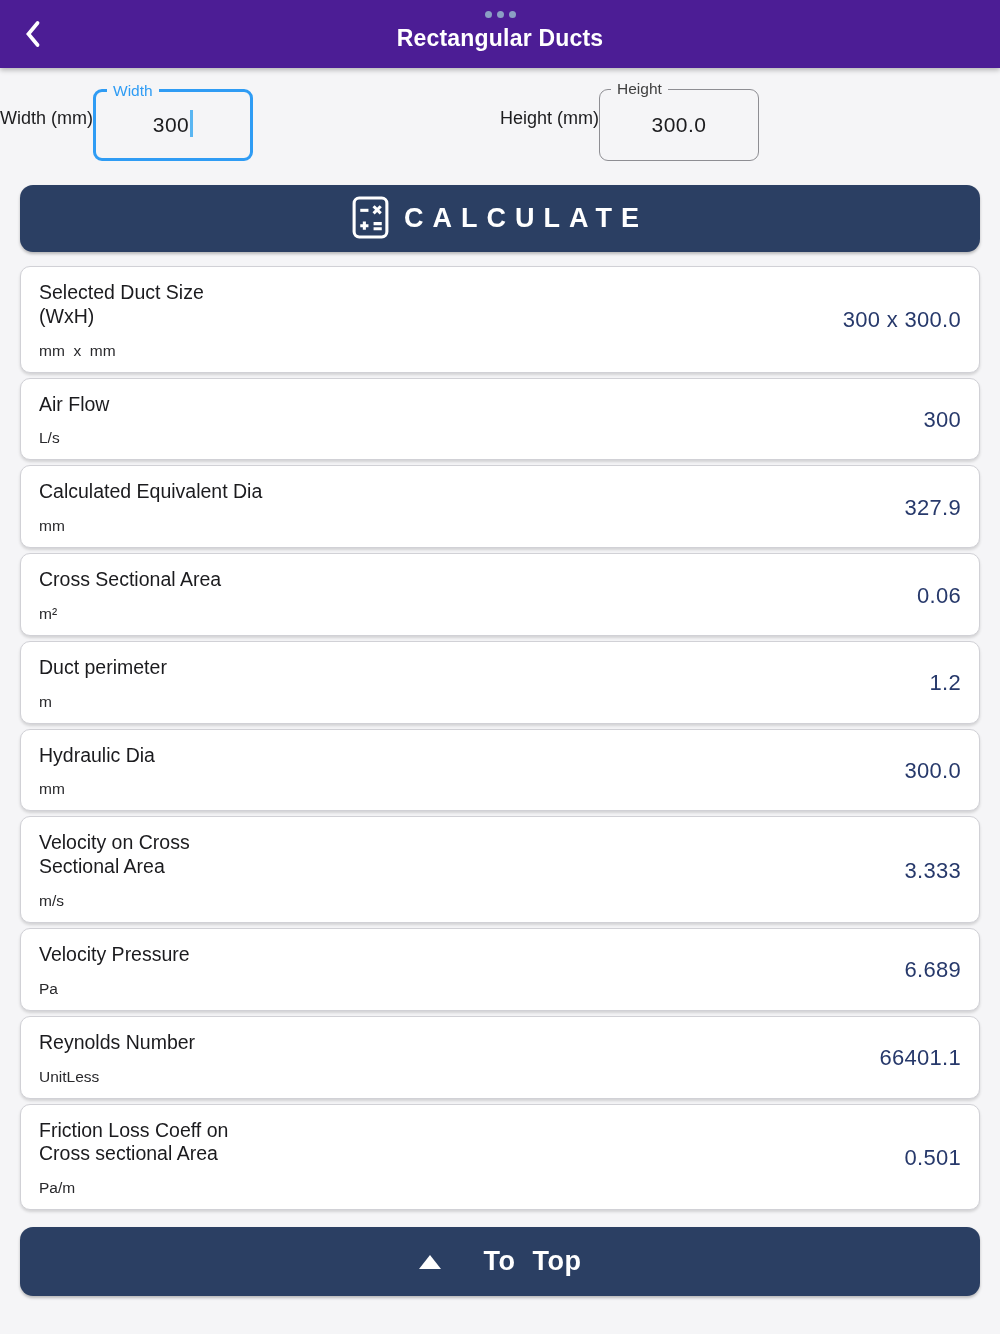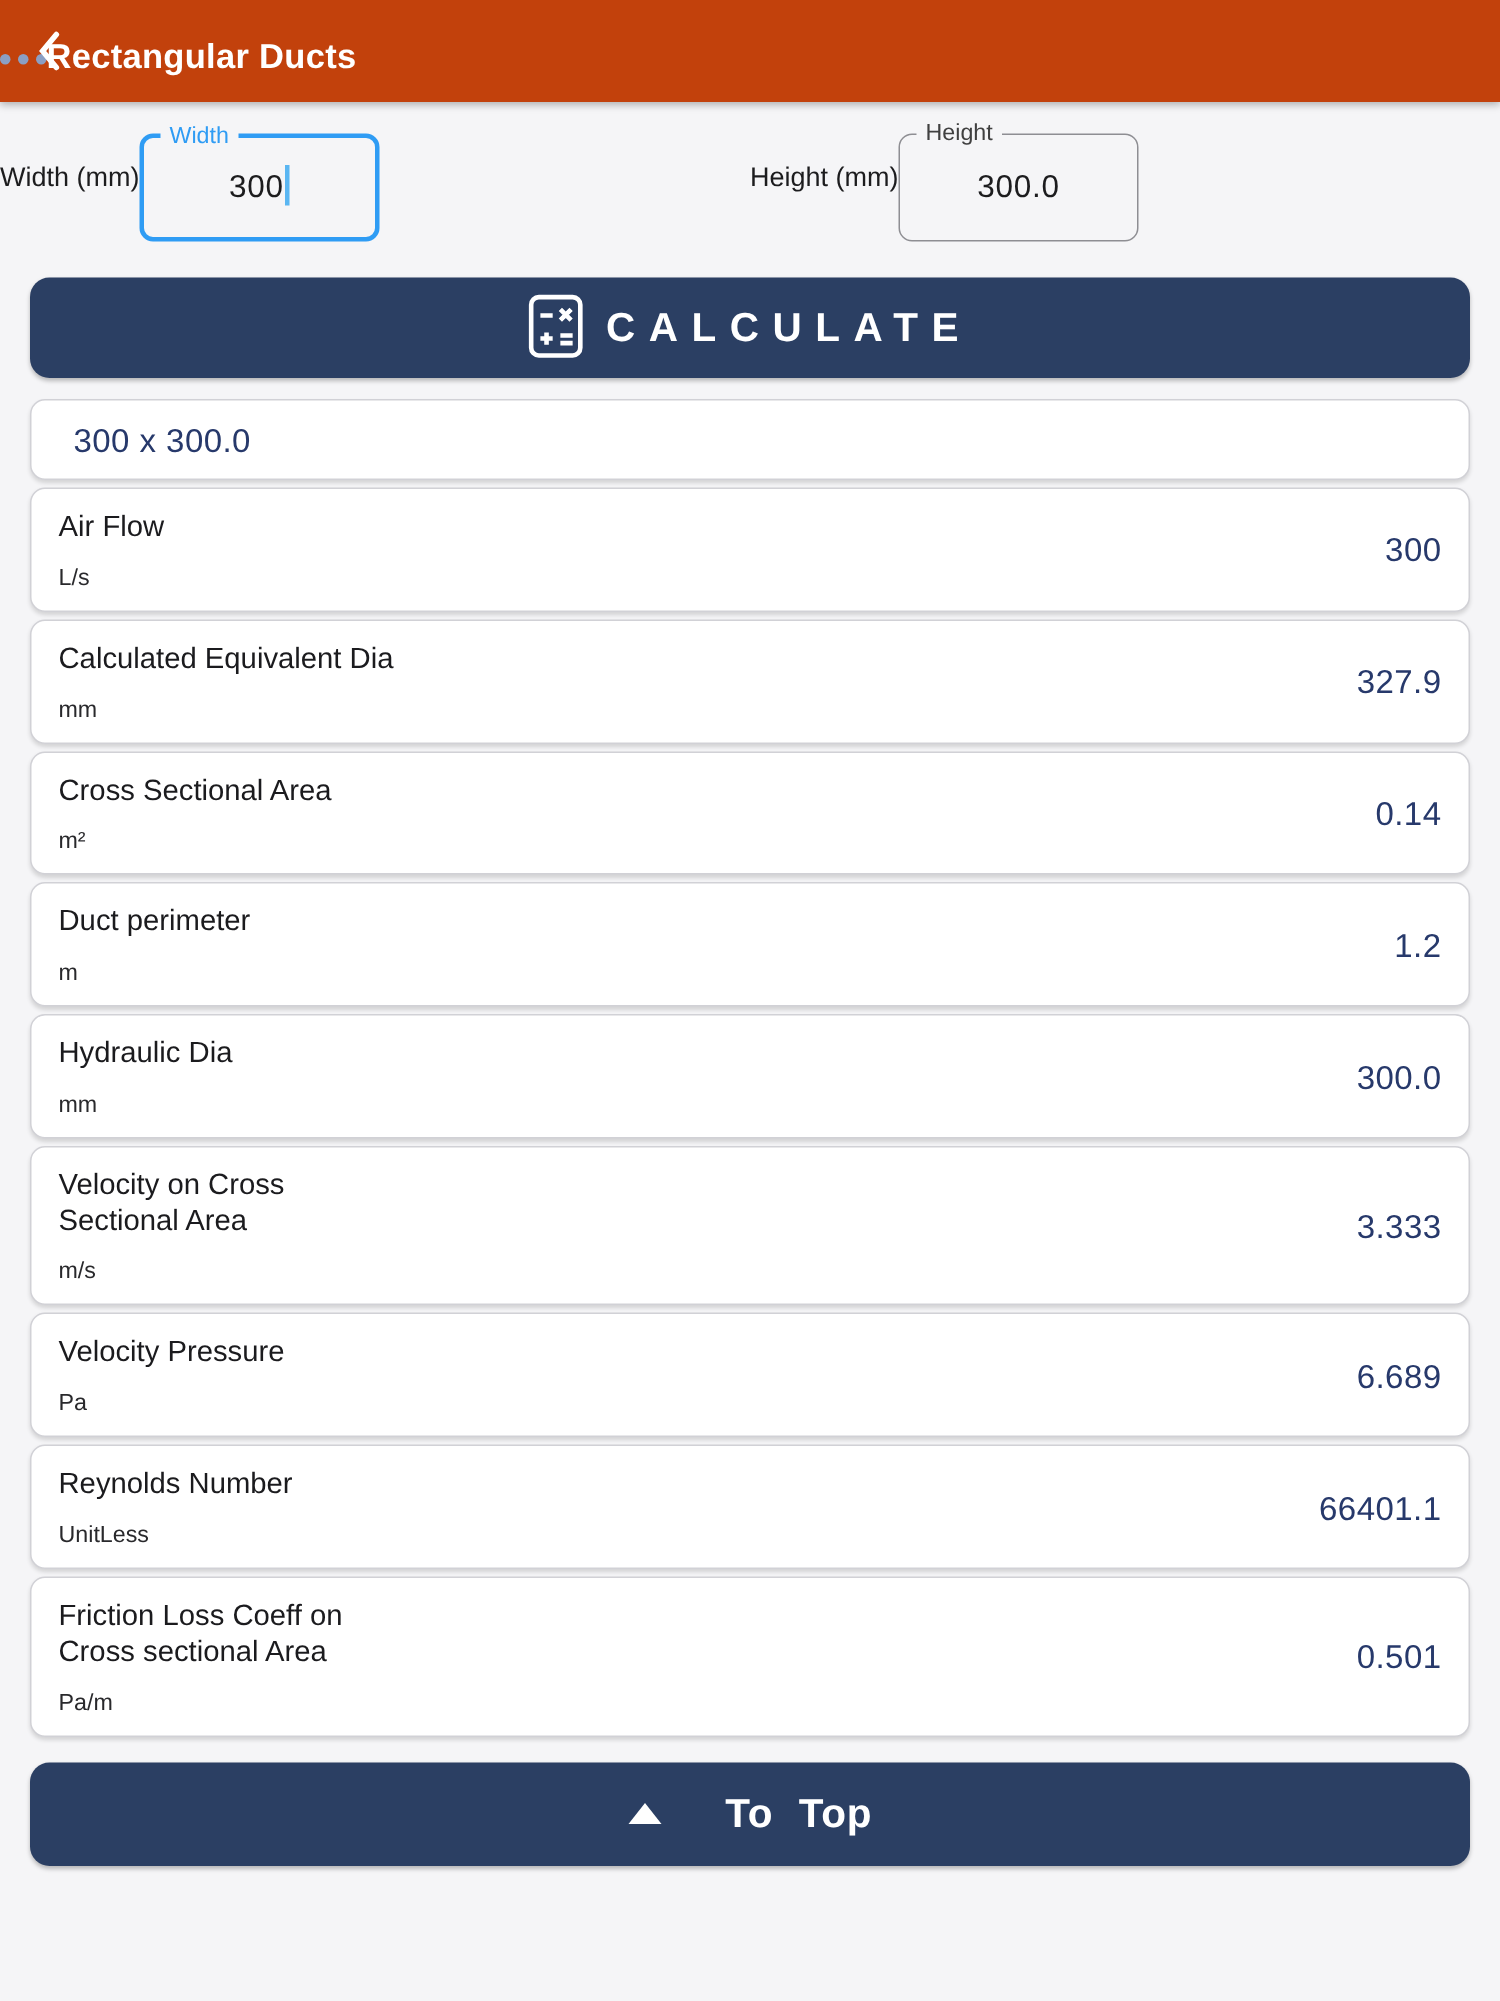--- a/index.html
+++ b/index.html
@@ -8,23 +8,23 @@
     height:1334px;
     background:#f5f5f7;
     font-family:"Liberation Sans","DejaVu Sans",sans-serif;
     color:#1b1b1e;
     overflow:hidden;
   }
   
   .app-header {
     position:relative;
     height:68px;
-    background:#c2410c;
+    background:#4c1d95;
     box-shadow:0 2px 5px rgba(0,0,0,0.28);
-    display:flex; flex-direction:row; align-items:center;
+    display:flex; flex-direction:column; align-items:center;
   }
   .page-dots { display:flex; gap:5px; margin-top:11px; }
   .page-dots .dot { width:7px; height:7px; border-radius:50%; background:#8b9fc4; }
   .header-title {
     color:#ffffff; font-size:23px; font-weight:700; letter-spacing:0.2px;
     margin-top:7px;
   }
   .back-button {
     position:absolute; left:16px; top:17px; width:34px; height:36px;
     display:flex; align-items:center; justify-content:center;
@@ -129,20 +129,25 @@
       <path d="M8 29 H16 M12 25 V33"></path>
       <path d="M21 27 H29 M21 32 H29"></path>
     </svg>
   </span>
   <span class="btn-label">CALCULATE</span>
 </button>
 
 <div class="results">
 
     <div class="result-card">
+      <div class="result-left">
+        <div class="result-name">Selected Duct Size
+(WxH)</div>
+        <div class="result-unit">mm  x  mm</div>
+      </div>
       <div class="result-value">300 x 300.0</div>
     </div>
 
     <div class="result-card">
       <div class="result-left">
         <div class="result-name">Air Flow</div>
         <div class="result-unit">L/s</div>
       </div>
       <div class="result-value">300</div>
     </div>
@@ -153,21 +158,21 @@
         <div class="result-unit">mm</div>
       </div>
       <div class="result-value">327.9</div>
     </div>
 
     <div class="result-card">
       <div class="result-left">
         <div class="result-name">Cross Sectional Area</div>
         <div class="result-unit">m²</div>
       </div>
-      <div class="result-value">0.14</div>
+      <div class="result-value">0.06</div>
     </div>
 
     <div class="result-card">
       <div class="result-left">
         <div class="result-name">Duct perimeter</div>
         <div class="result-unit">m</div>
       </div>
       <div class="result-value">1.2</div>
     </div>
 

